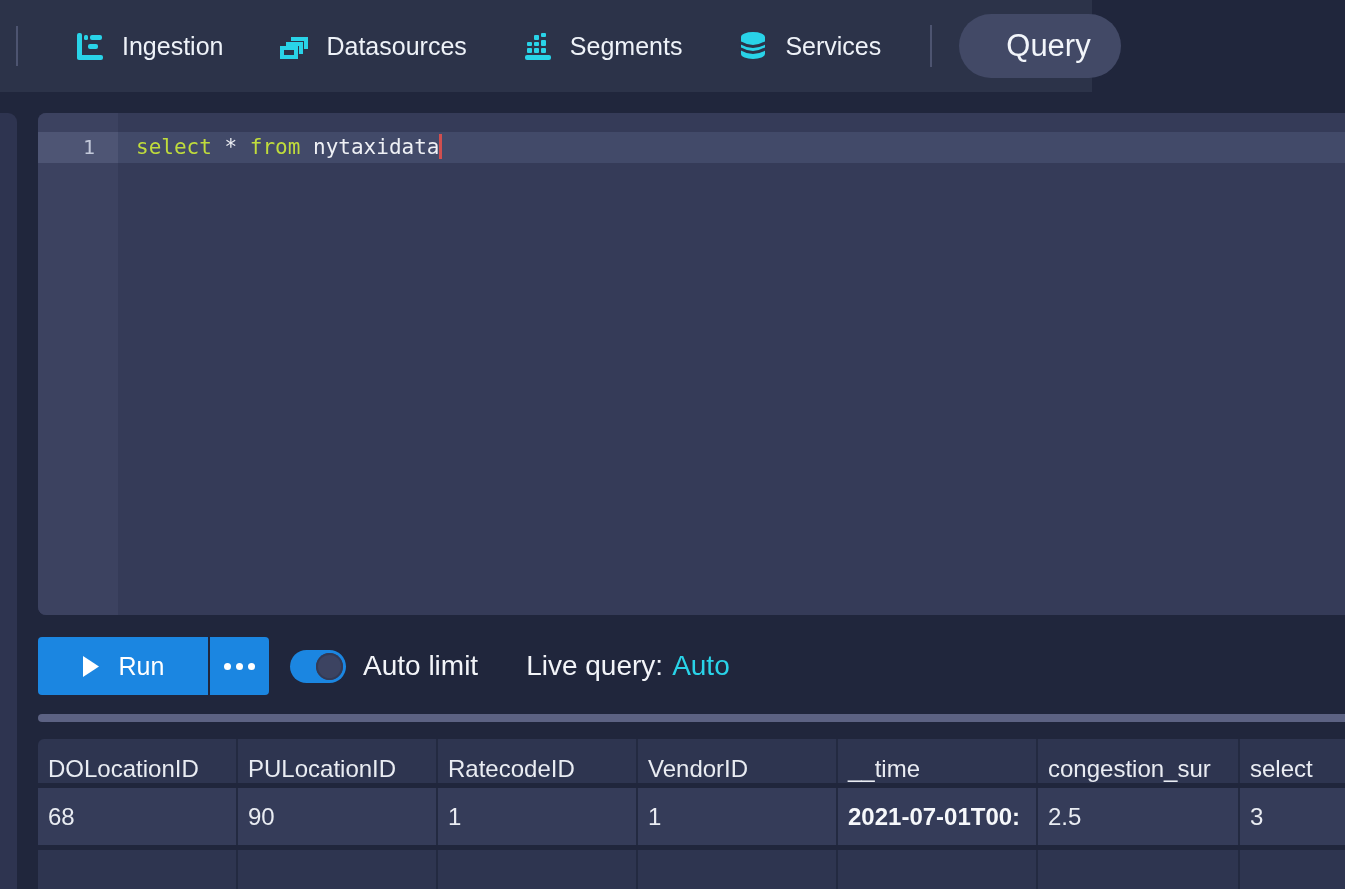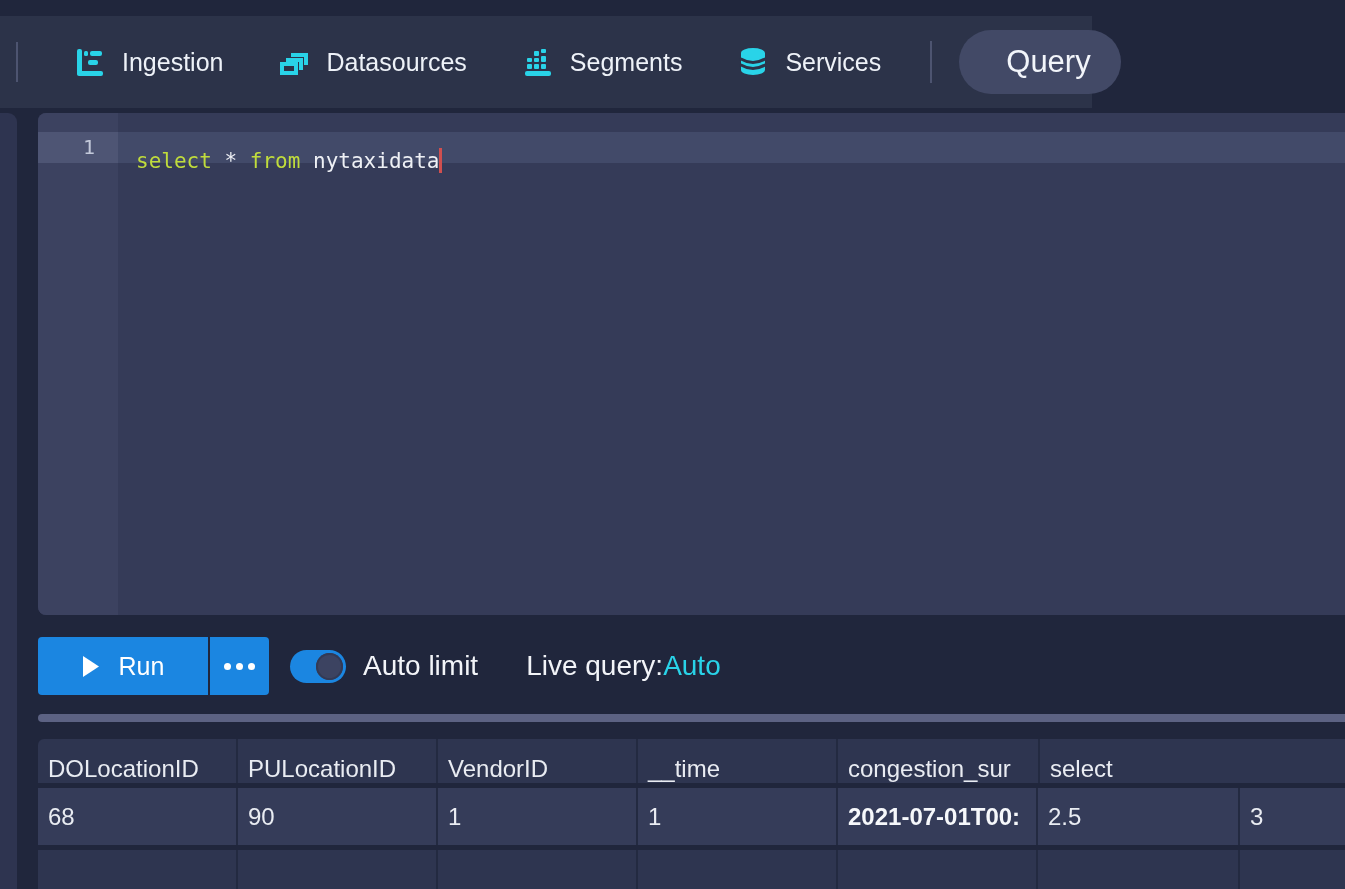--- a/index.html
+++ b/index.html
@@ -1,20 +1,20 @@
 <!DOCTYPE html>
 <html><head>
 <meta charset="utf-8">
 <style>
   * { margin:0; padding:0; box-sizing:border-box; }
   html,body { width:1345px; height:889px; overflow:hidden; }
   body { font-family:"Liberation Sans", sans-serif; background:#20263c; position:relative; }
 
   
-  .nav { position:absolute; left:0; top:16px; width:1092px; height:92px; background:#2c3349;
+  .nav { position:absolute; left:0; top:0; width:1092px; height:92px; background:#2c3349;
          display:flex; align-items:center; }
   .nav-vline { width:2px; height:40px; background:#4d5470; margin-left:16px; flex:none; }
   .nav-items { display:flex; align-items:center; margin-left:57px; gap:56px; }
   .nav-item { display:flex; align-items:center; gap:17px; color:#eef2f8; font-size:25px; cursor:pointer; }
   .nav-item .nicon { width:30px; height:30px; flex:none; display:block; }
   .nav-divider2 { width:2px; height:42px; background:#4d5470; margin-left:49px; flex:none; }
   .nav-pill { margin-left:27px; height:64px; border-radius:32px; background:#424966; display:flex;
               align-items:center; padding:0 30px; gap:17px; color:#f2f5fa; font-size:31px; cursor:pointer; }
 
   
@@ -23,40 +23,40 @@
 
   
   .editor { position:absolute; left:38px; top:113px; width:1307px; height:502px; background:#353b58;
             border-radius:8px 0 0 8px; overflow:hidden; }
   .gutter { position:absolute; left:0; top:0; bottom:0; width:80px; background:#3c4260; }
   .active-line-gutter { position:absolute; left:0; top:19px; width:80px; height:31px; background:#4e5574; }
   .active-line-code { position:absolute; left:80px; right:0; top:19px; height:31px; background:#424a69; }
   .line-number { position:absolute; left:0; top:19px; width:80px; height:31px; line-height:31px;
                  text-align:right; padding-right:23px; font-family:"DejaVu Sans Mono", monospace;
                  font-size:20px; color:#c3c9da; }
-  .code-line { position:absolute; left:98px; top:33px; height:31px; line-height:31px; white-space:pre;
+  .code-line { position:absolute; left:98px; top:19px; height:31px; line-height:31px; white-space:pre;
                font-family:"DejaVu Sans Mono", monospace; font-size:21px; color:#eef0f5; }
   .kw { color:#c0dc3c; }
   .cursor { display:inline-block; width:3px; height:25px; background:#d04f4f; vertical-align:-5px; }
 
   
   .toolbar { position:absolute; left:38px; top:637px; height:58px; display:flex; align-items:center; }
   .btn-run { width:170px; height:58px; background:#1b86e1; border:none; border-radius:4px 0 0 4px;
              color:#ffffff; font-size:25px; font-family:"Liberation Sans", sans-serif;
              display:flex; align-items:center; justify-content:center; gap:20px; cursor:pointer; }
   .btn-more { width:59px; height:58px; background:#1b86e1; border:none; border-radius:0 4px 4px 0;
               margin-left:2px; display:flex; align-items:center; justify-content:center; gap:5px; cursor:pointer; }
   .dot { width:7px; height:7px; border-radius:50%; background:#ffffff; }
   .switch { margin-left:21px; width:56px; height:33px; border-radius:17px; background:#1b86e1;
             position:relative; cursor:pointer; flex:none; }
   .knob { position:absolute; right:3px; top:3px; width:27px; height:27px; border-radius:50%;
           background:#3c4361; box-shadow:inset 0 0 0 2px #333a55; }
   .lbl { color:#f2f4f8; font-size:28px; }
   .auto-limit-lbl { margin-left:17px; }
-  .live-query { margin-left:48px; display:flex; }
+  .live-query { margin-left:48px; display:flex; gap:9px; }
   .cyan-text { color:#29d3e8; cursor:pointer; }
 
   
   .hscrollbar { position:absolute; left:38px; top:714px; width:1307px; height:8px; background:#5c6283;
                 border-radius:4px 0 0 4px; cursor:grab; }
   .table { position:absolute; left:38px; top:739px; width:1307px; }
   .trow { display:flex; }
   .thead { border-radius:6px 0 0 0; overflow:hidden; }
   .thead .cell { height:44px; line-height:60px; background:#2e3550; }
   .row-odd .cell { height:57px; line-height:57px; background:#353c59; }
@@ -178,20 +178,21 @@
     <span class="lbl cyan-text">Auto</span>
   </div>
 </div>
 
 <div class="hscrollbar"></div>
 
 <div class="table">
   <div class="trow thead">
     <div class="cell c0">DOLocationID</div>
     <div class="cell c1">PULocationID</div>
+    <div class="cell c2">RatecodeID</div>
     <div class="cell c3">VendorID</div>
     <div class="cell c4">__time</div>
     <div class="cell c5">congestion_sur</div>
     <div class="cell c6">select</div>
   </div>
   <div class="row-gap"></div>
   <div class="trow row-odd">
     <div class="cell c0">68</div>
     <div class="cell c1">90</div>
     <div class="cell c2">1</div>

